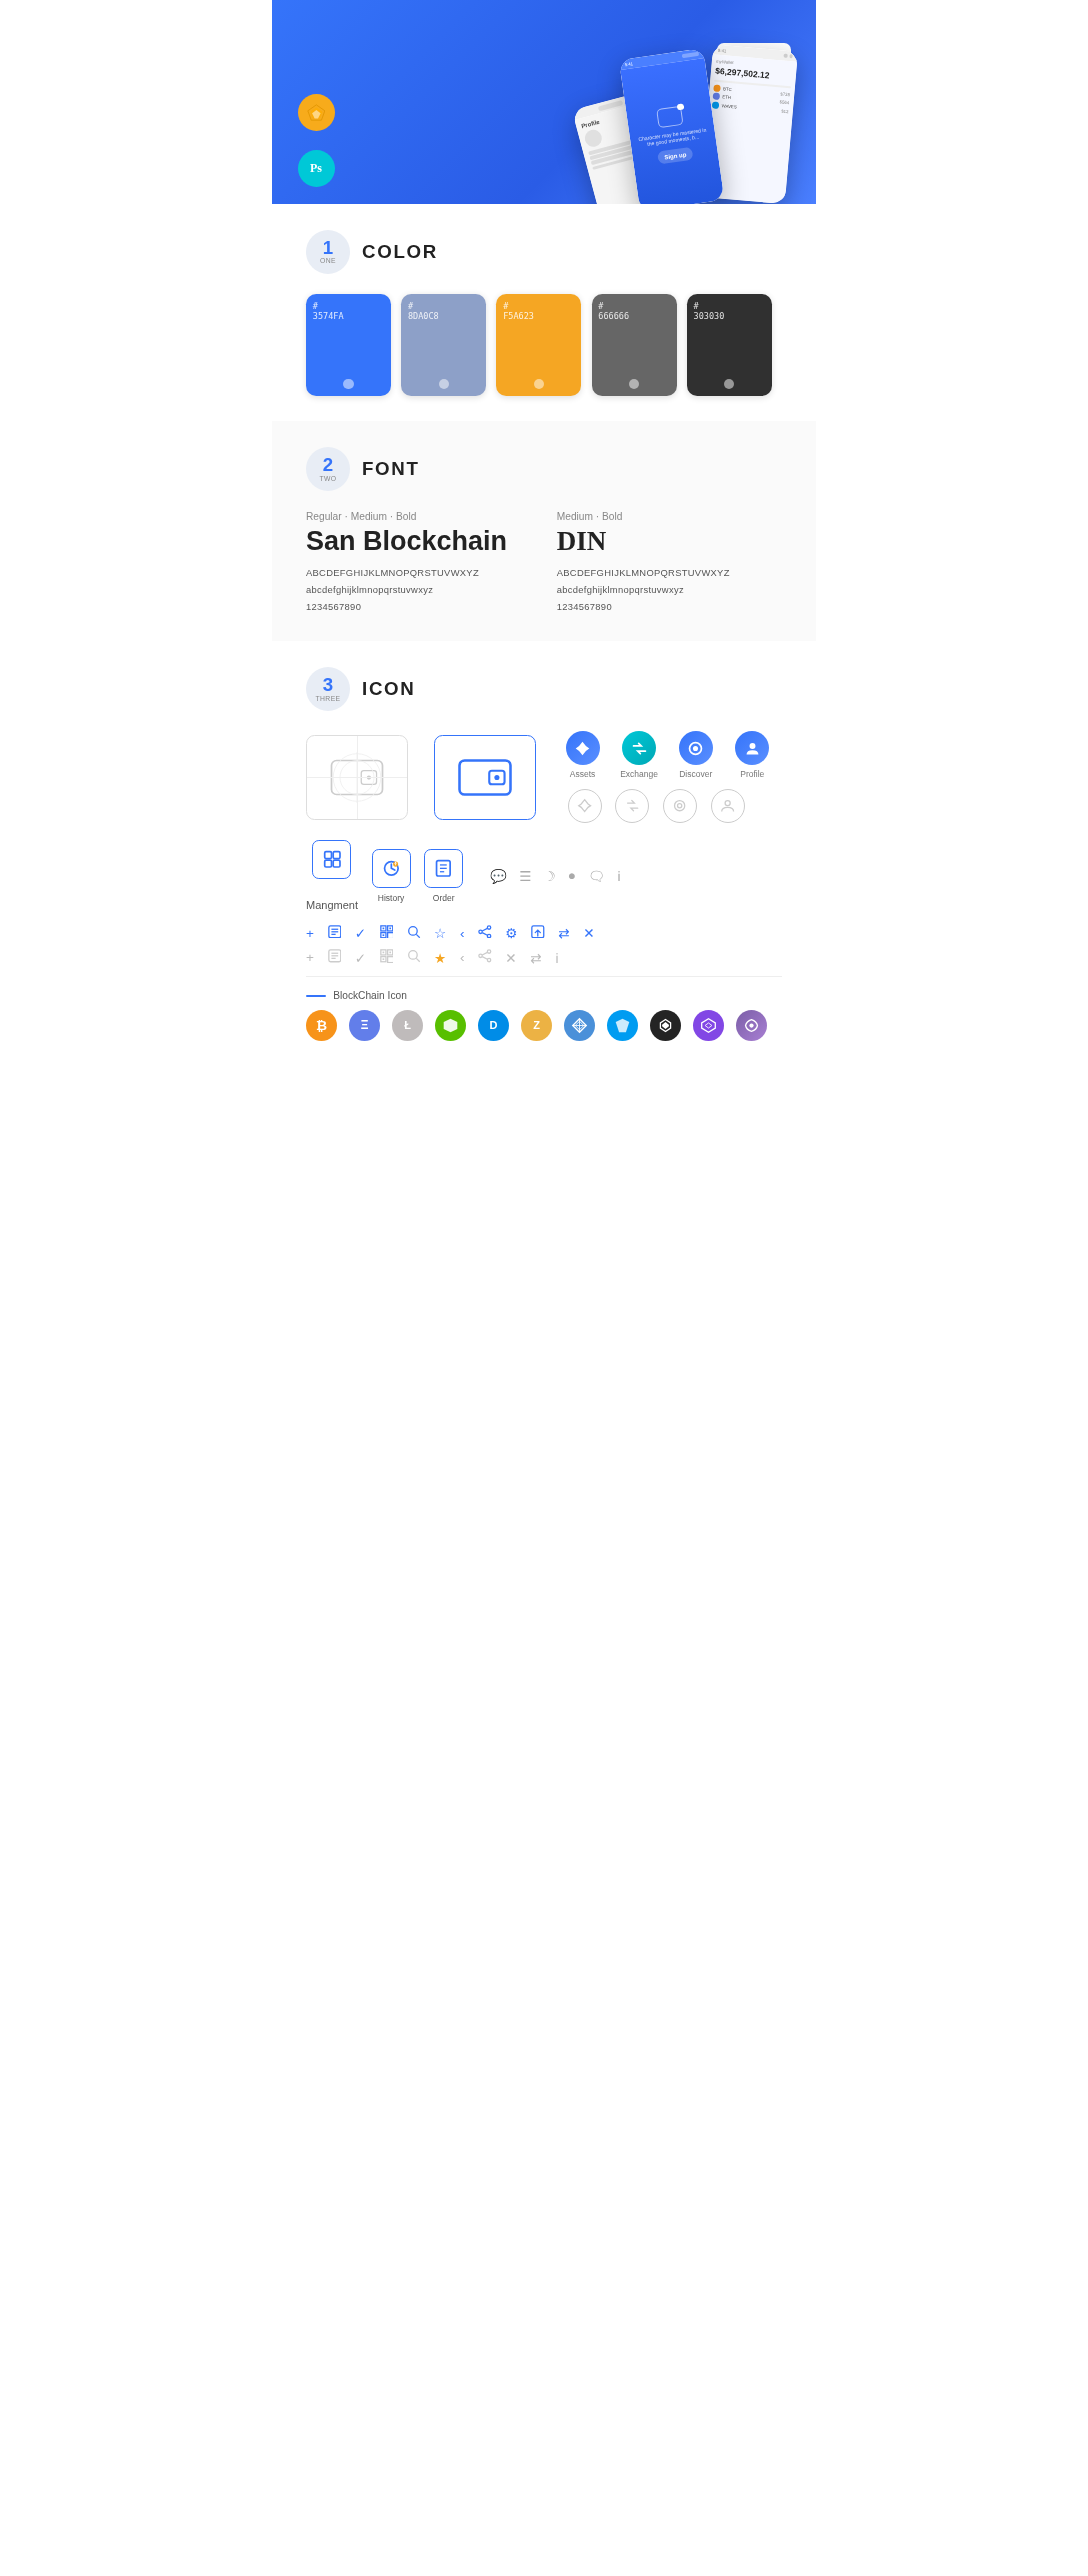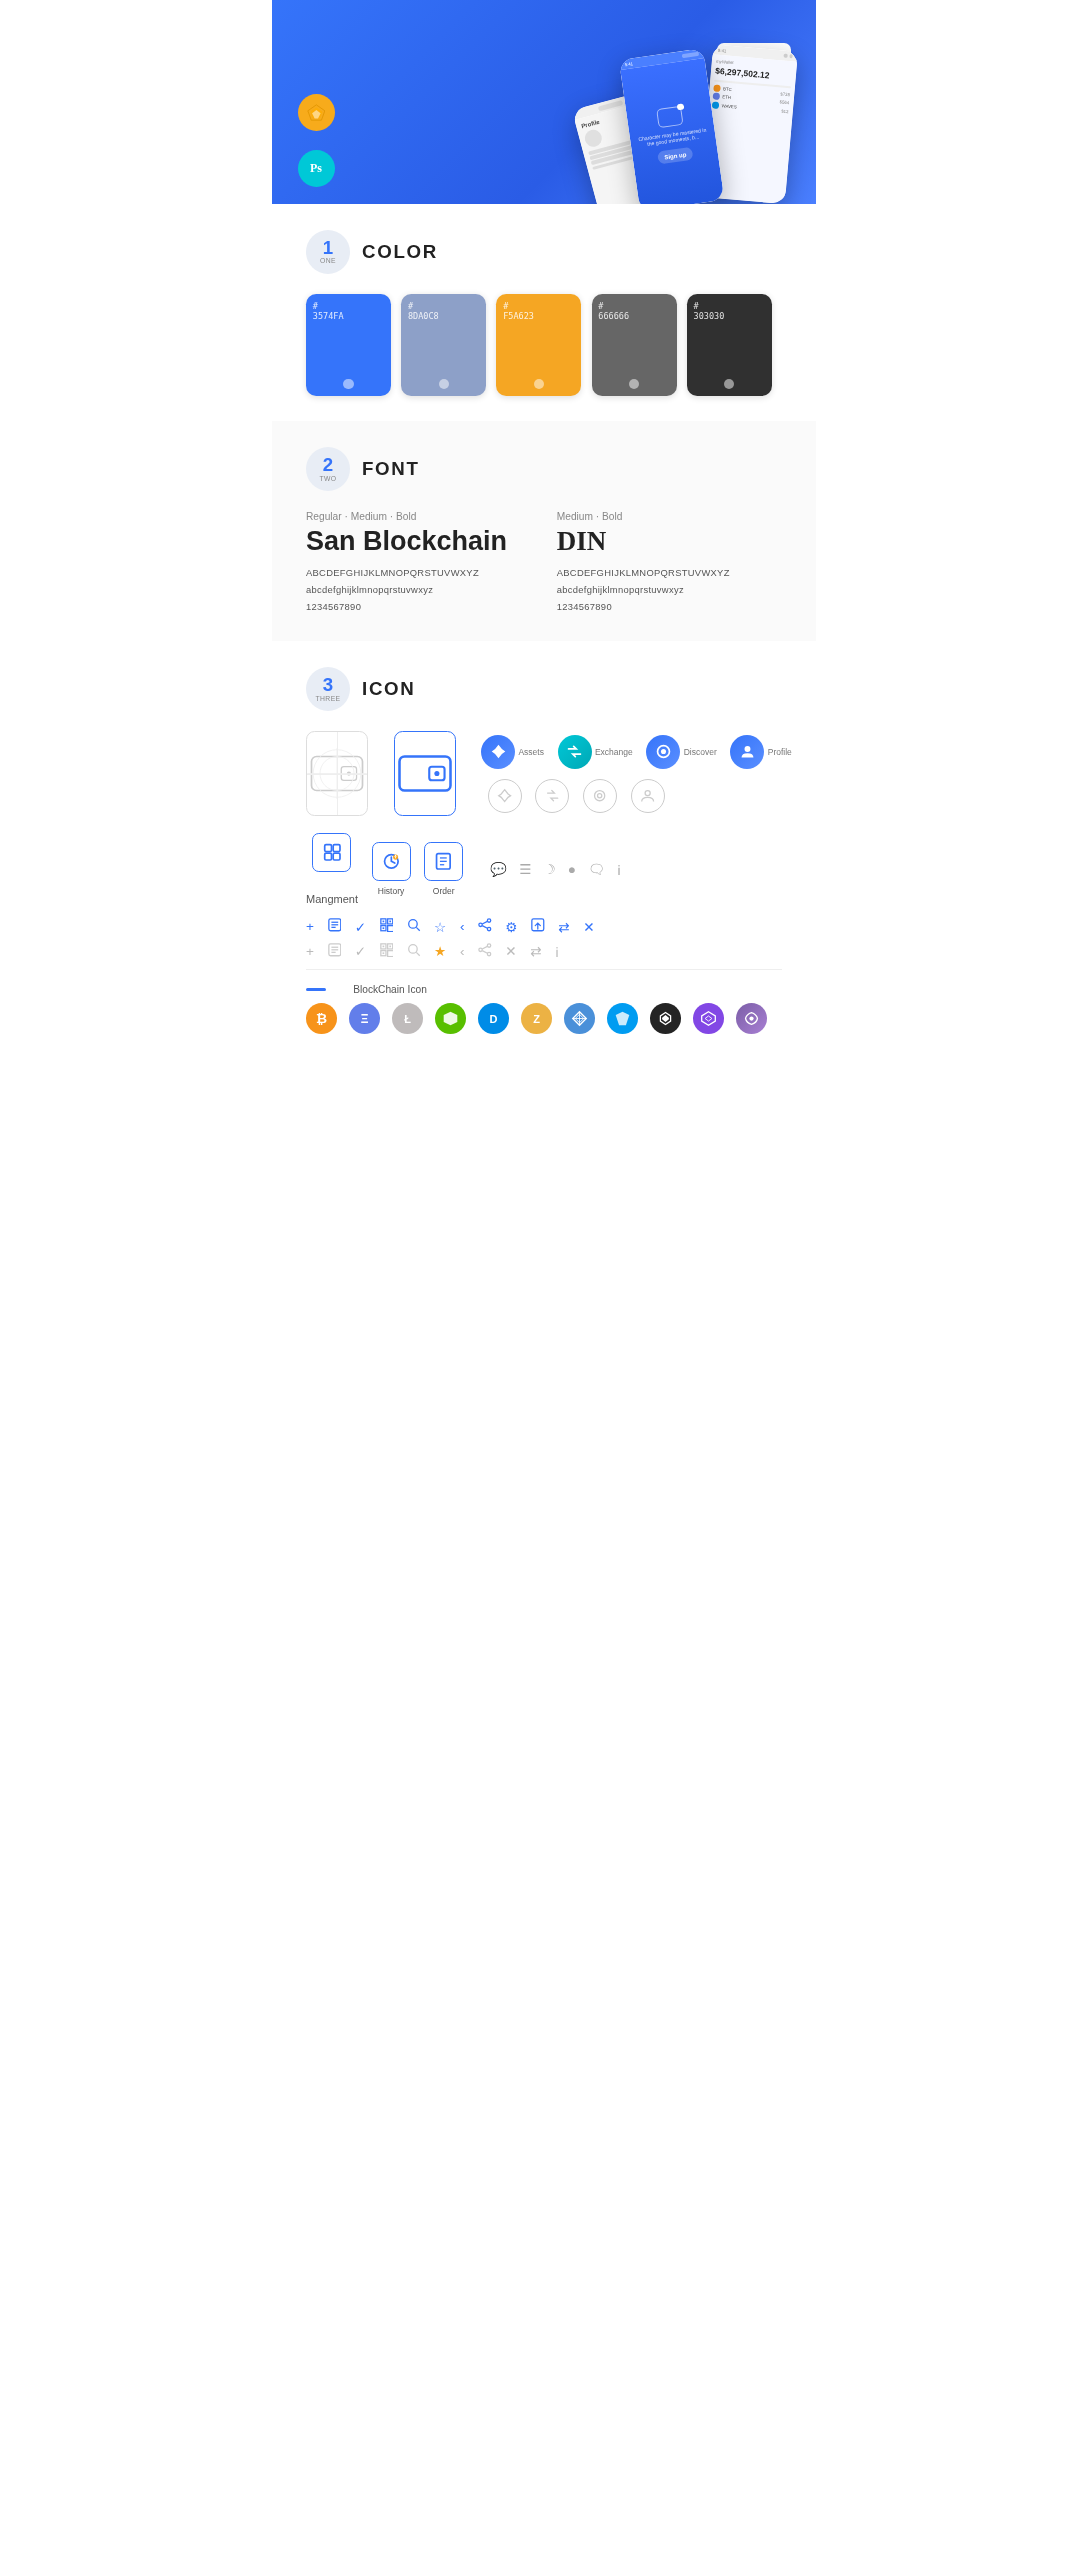--- a/index.html
+++ b/index.html
@@ -167,21 +167,21 @@
       margin-bottom: 8.5px;
     }
     .font-alphabet {
       font-size: 9.4px;
       color: #555;
       line-height: 1.8;
       letter-spacing: 0.3px;
     }
     .icon-item {
       display: flex;
-      flex-direction: row;
+      flex-direction: column;
       align-items: center;
       gap: 3.4px;
       min-width: 43px;
     }
     .icon-item span {
       font-size: 8.5px;
       color: #777;
     }
     .icon-circle {
       width: 34px;
@@ -267,21 +267,20 @@
     }
     .blockchain-line {
       width: 20.4px;
       height: 2.6px;
       background: #3574FA;
       border-radius: 1.7px;
     }
     .blockchain-text {
       font-size: 10.2px;
       color: #555;
-      margin-left: 20px;
     }
 
     
     .crypto-row {
       display: flex;
       gap: 12px;
       flex-wrap: wrap;
       align-items: center;
     }
     .crypto-icon {

